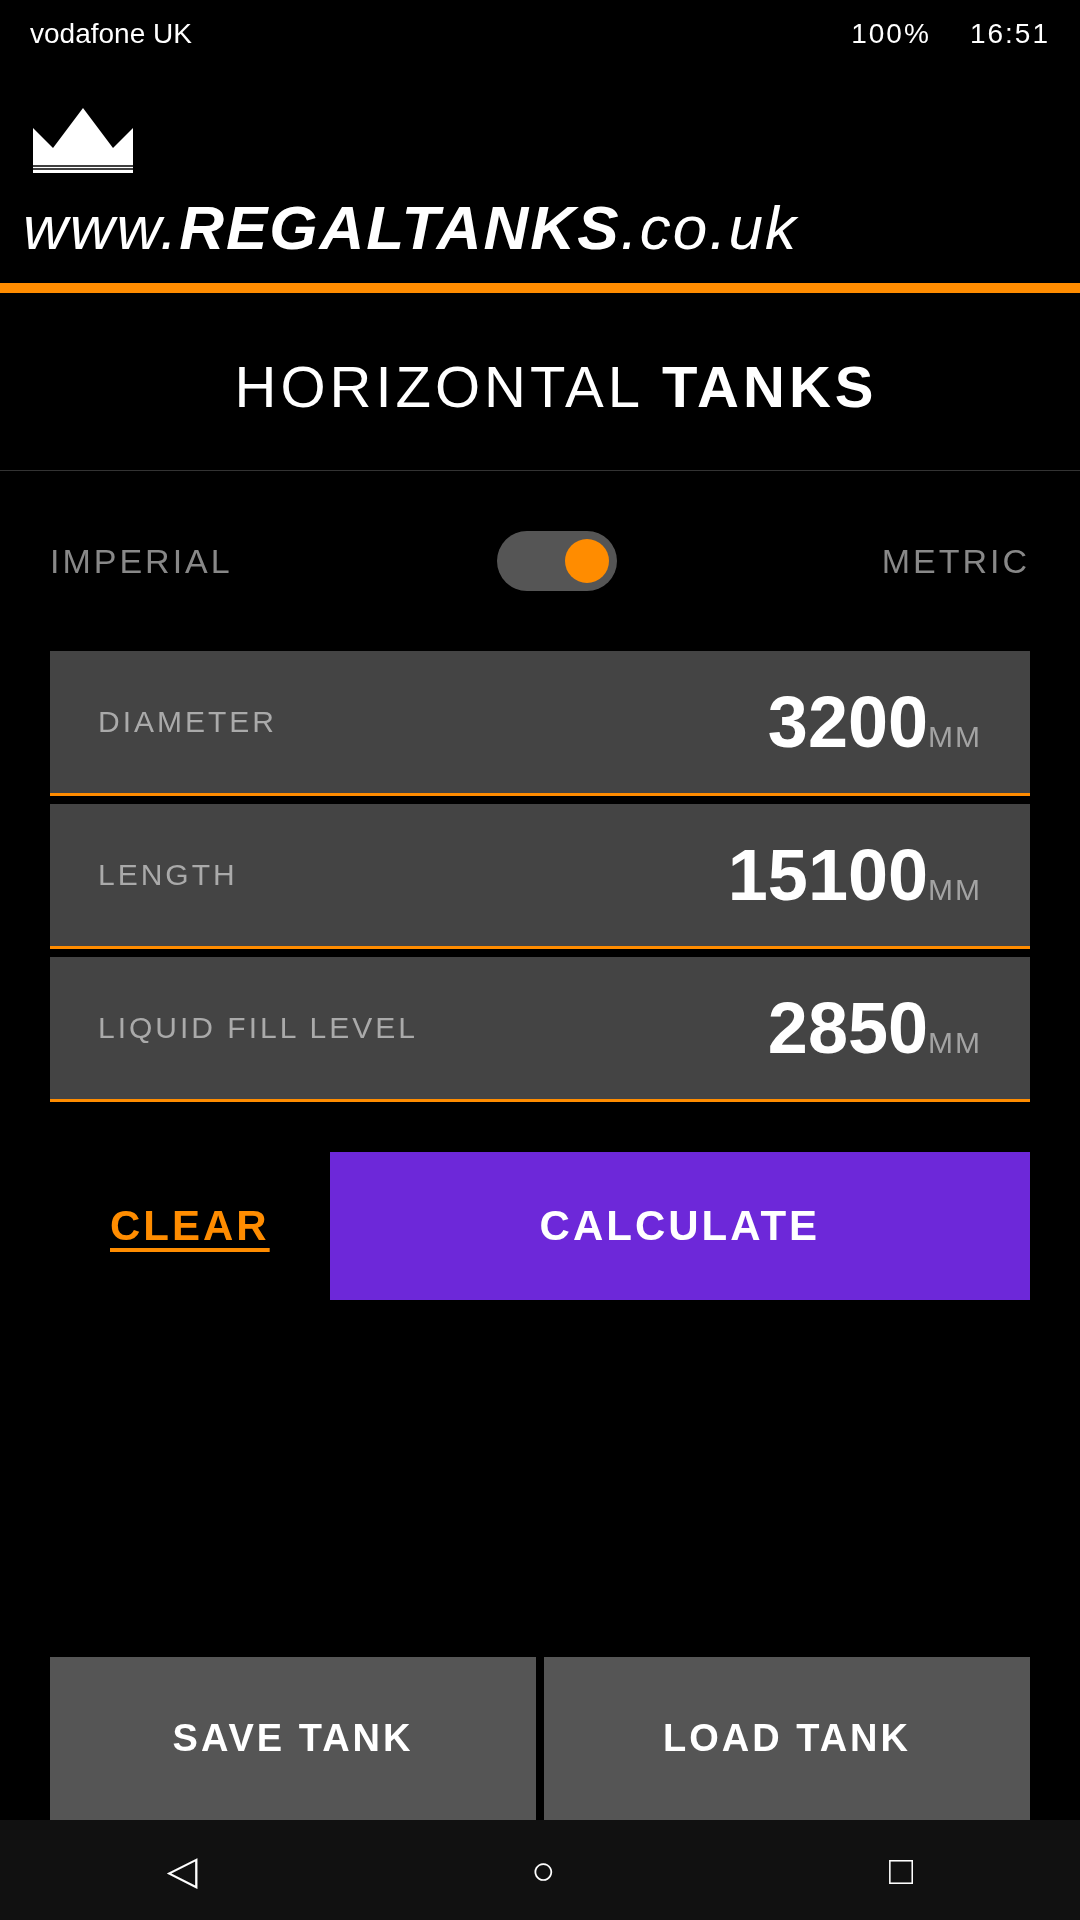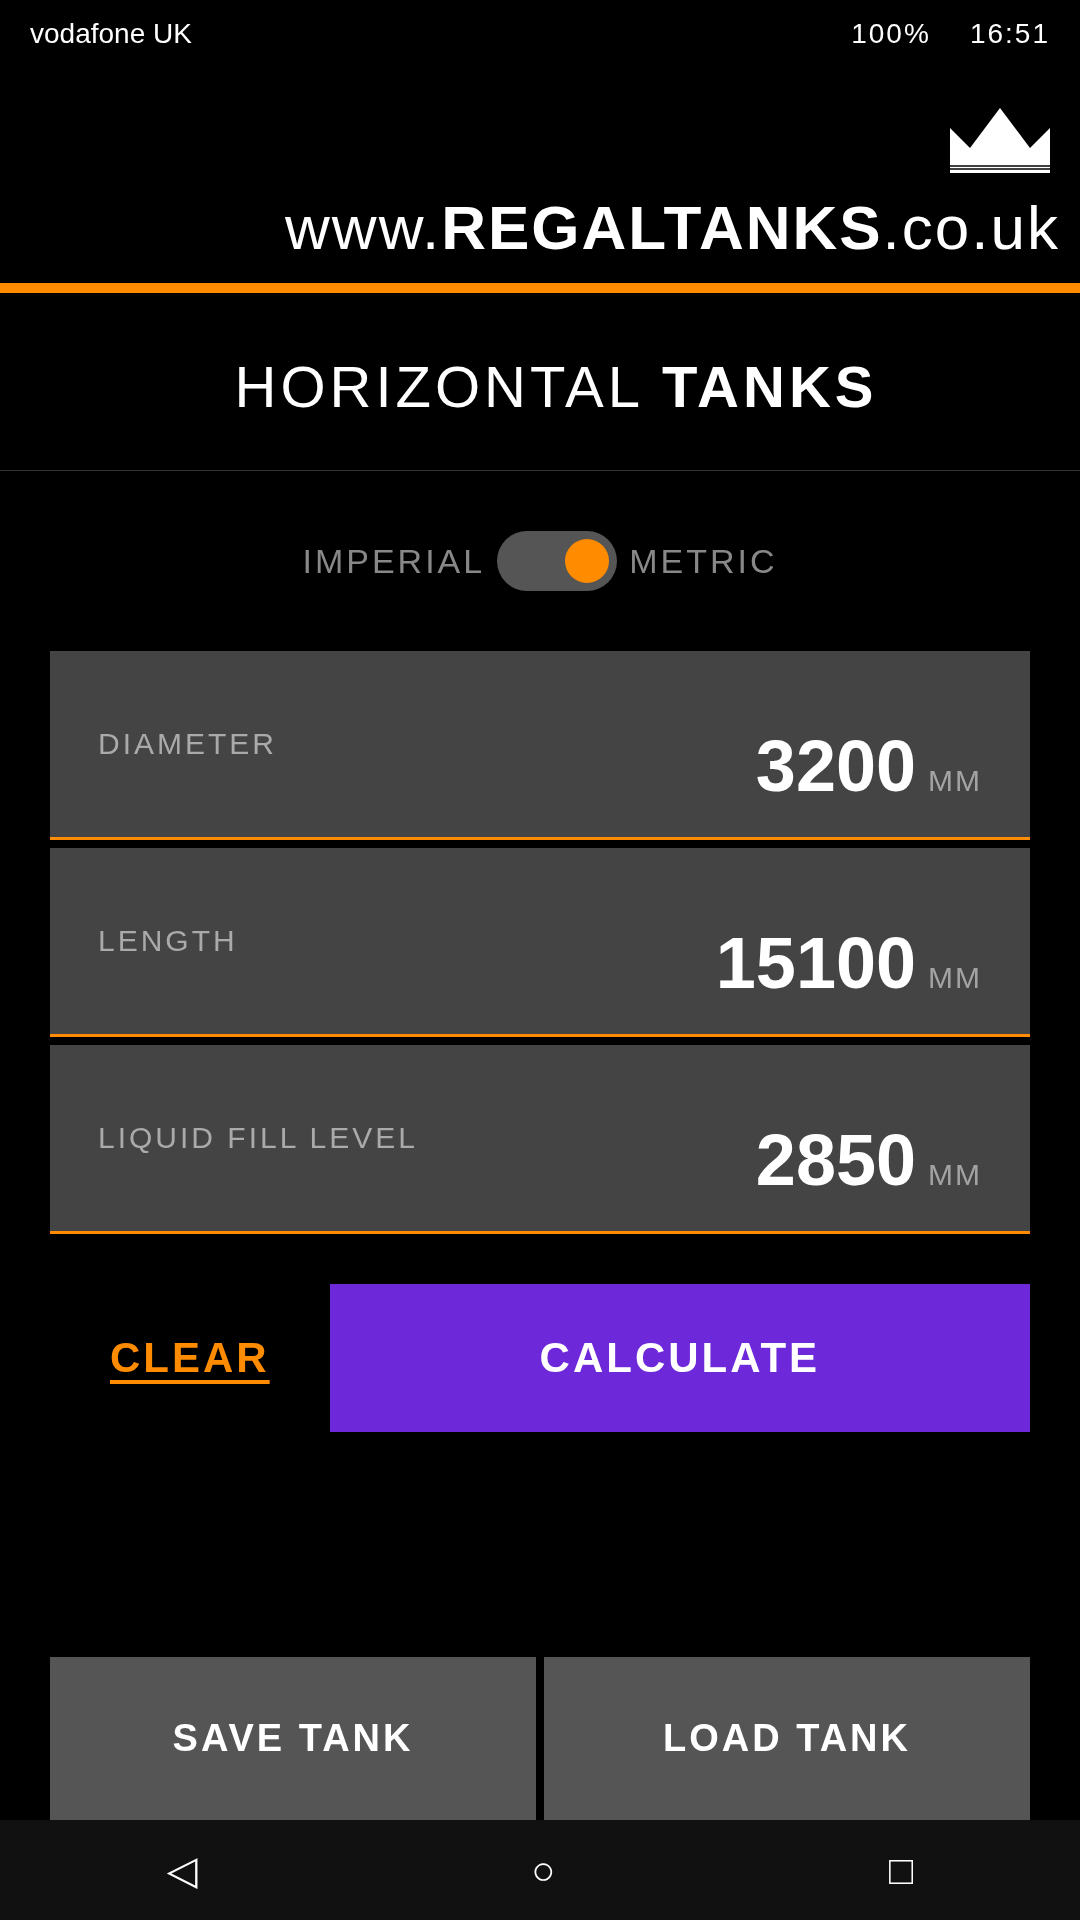--- a/index.html
+++ b/index.html
@@ -23,22 +23,23 @@
       font-size: 28px;
       color: #fff;
       background: #000;
     }
     .status-left { font-size: 28px; }
     .status-right { font-size: 28px; letter-spacing: 2px; }
 
     
     .header {
       background: #000;
-      text-align: right;
-      padding: 30px 20px 0 6px;
+      text-align: left;
+      padding: 30px 20px 0 23px;
+      font-style: italic;
     }
 
     .crown-icon {
       margin-bottom: 10px;
     }
 
     .brand-text {
       font-size: 62px;
       letter-spacing: 2px;
     }
@@ -70,21 +71,21 @@
     
     .main-content {
       background: #000;
       padding: 60px 50px;
     }
 
     
     .unit-toggle-row {
       display: flex;
       align-items: center;
-      justify-content: center;
+      justify-content: space-between;
       gap: 12px;
       margin-bottom: 60px;
     }
 
     .unit-label {
       font-size: 34px;
       letter-spacing: 3px;
       color: #888;
     }
 
@@ -122,22 +123,20 @@
     .field-label {
       font-size: 30px;
       letter-spacing: 3px;
       color: #aaa;
       font-weight: 400;
     }
 
     .field-value-group {
       display: flex;
       align-items: baseline;
-      gap: 12px;
-      margin-top: 44px;
     }
 
     .field-value {
       font-size: 72px;
       font-weight: 900;
       color: #fff;
       line-height: 1;
     }
 
     .field-unit {

